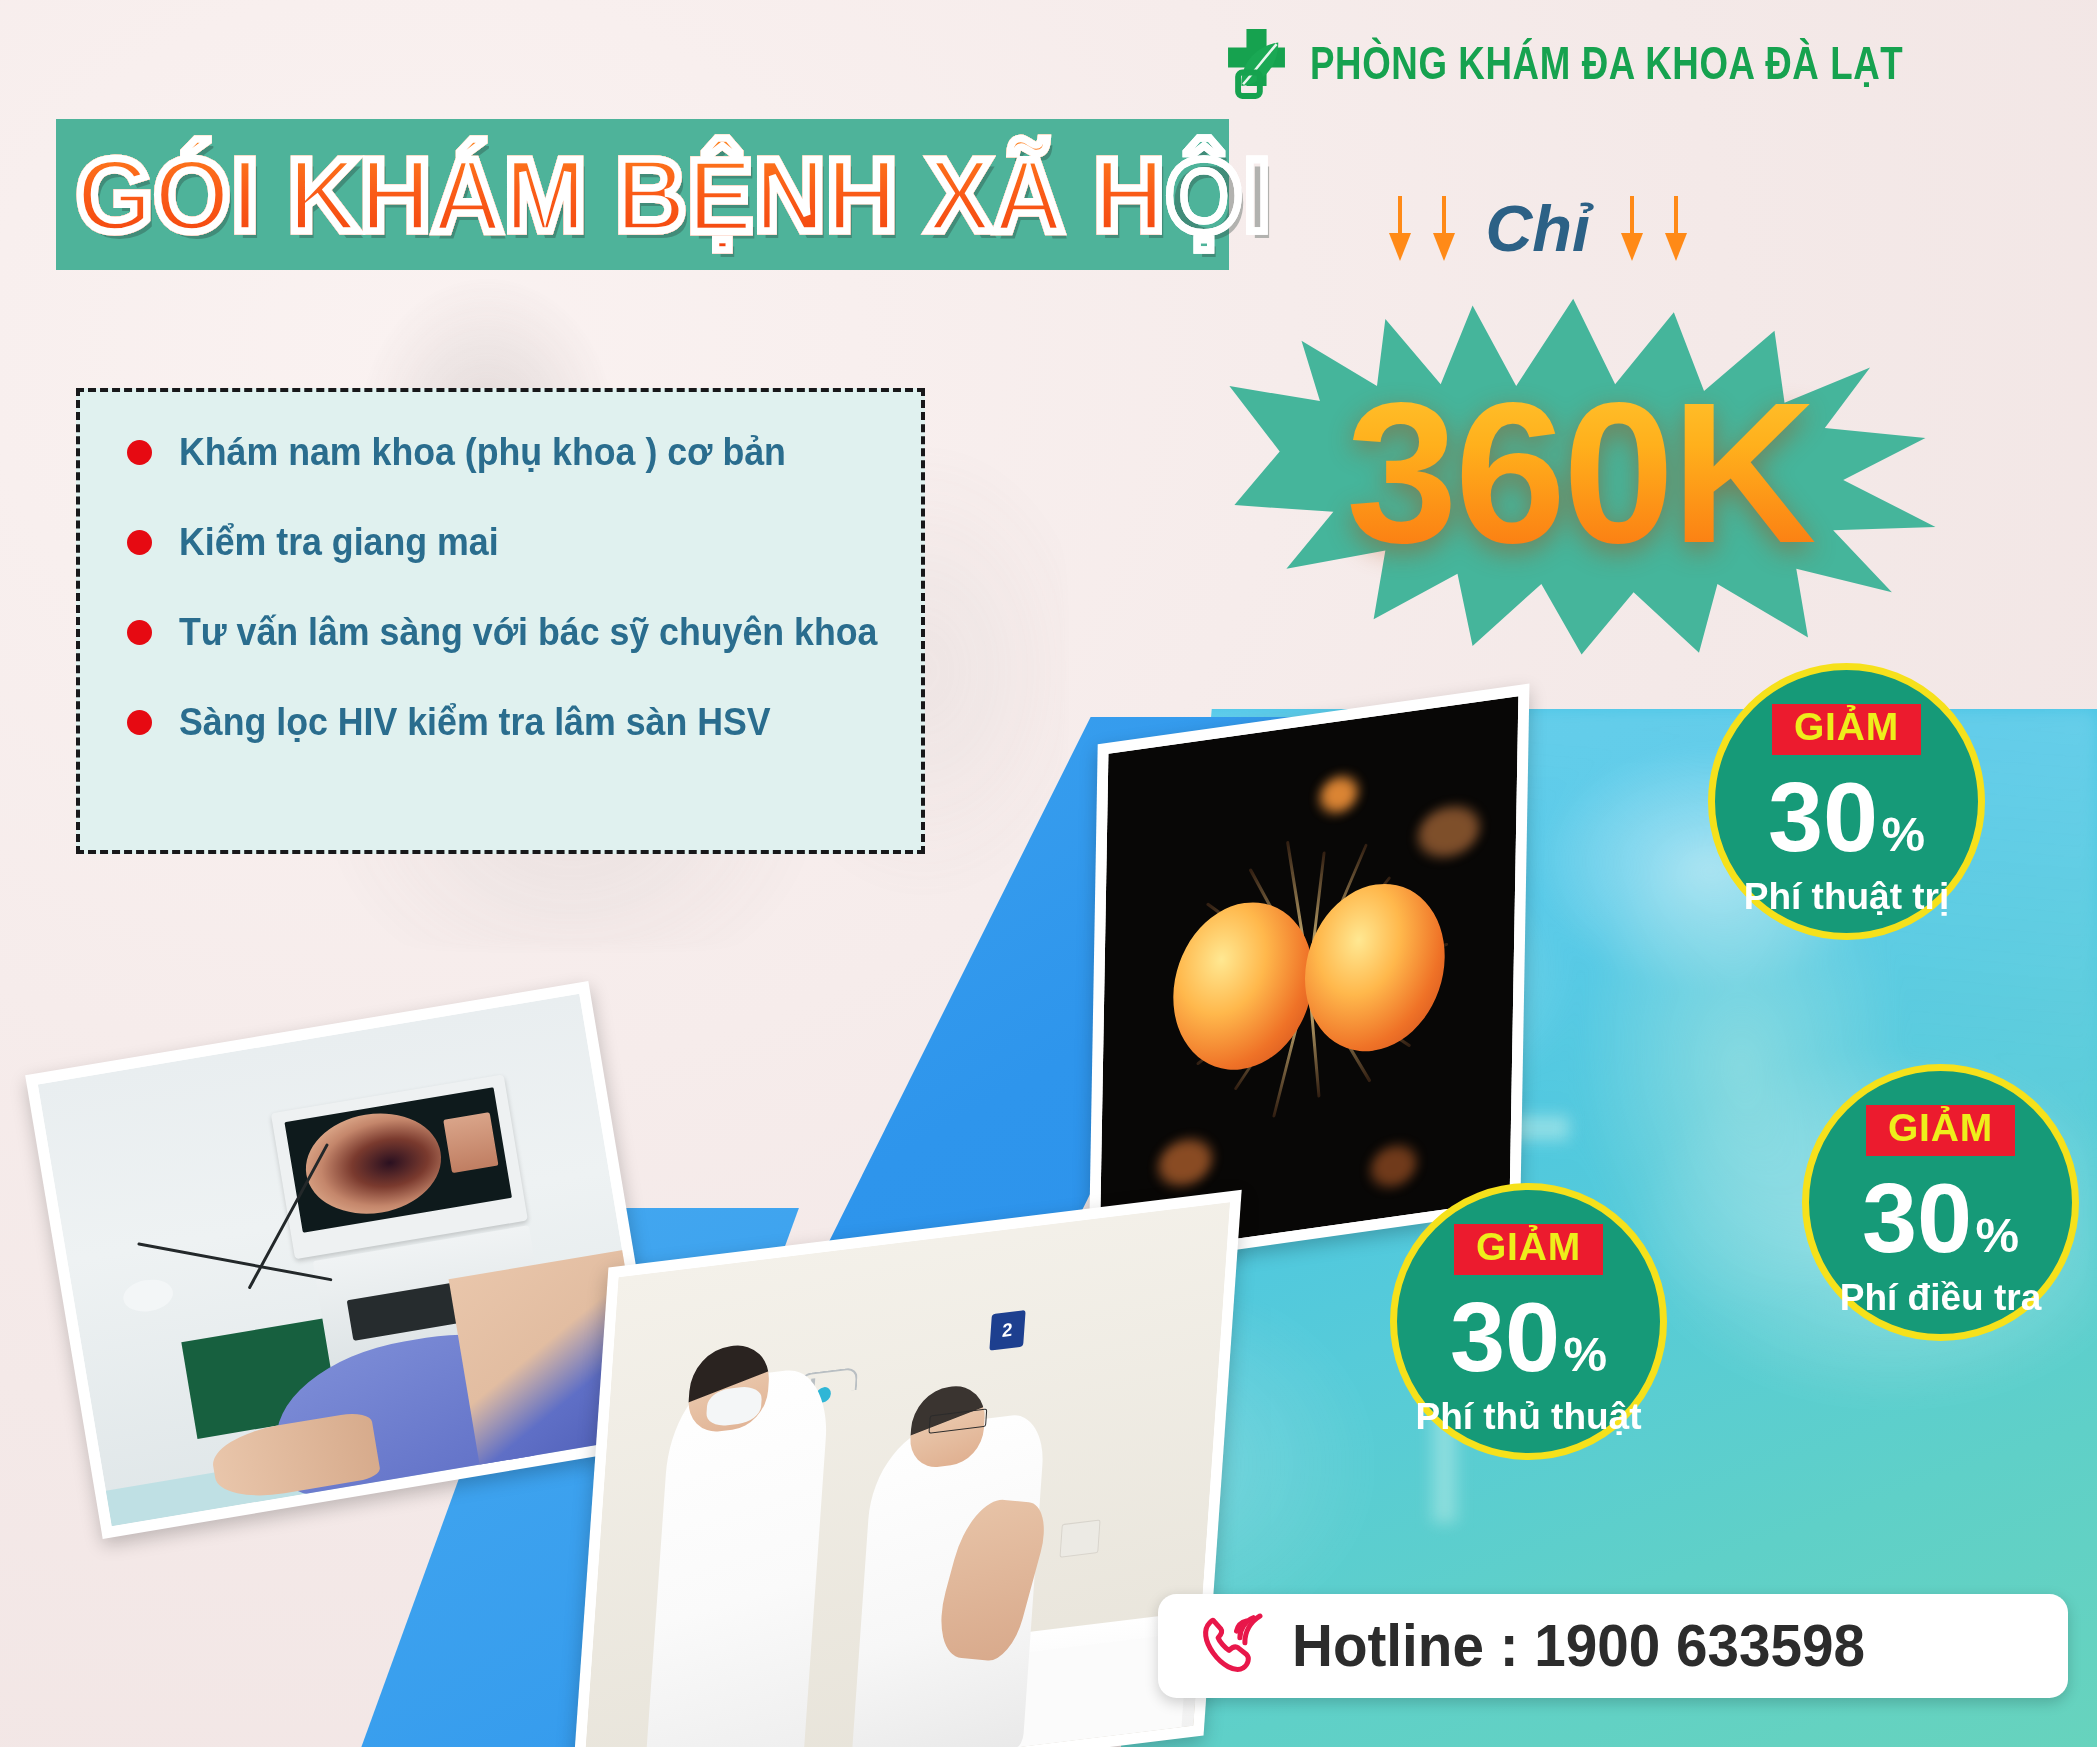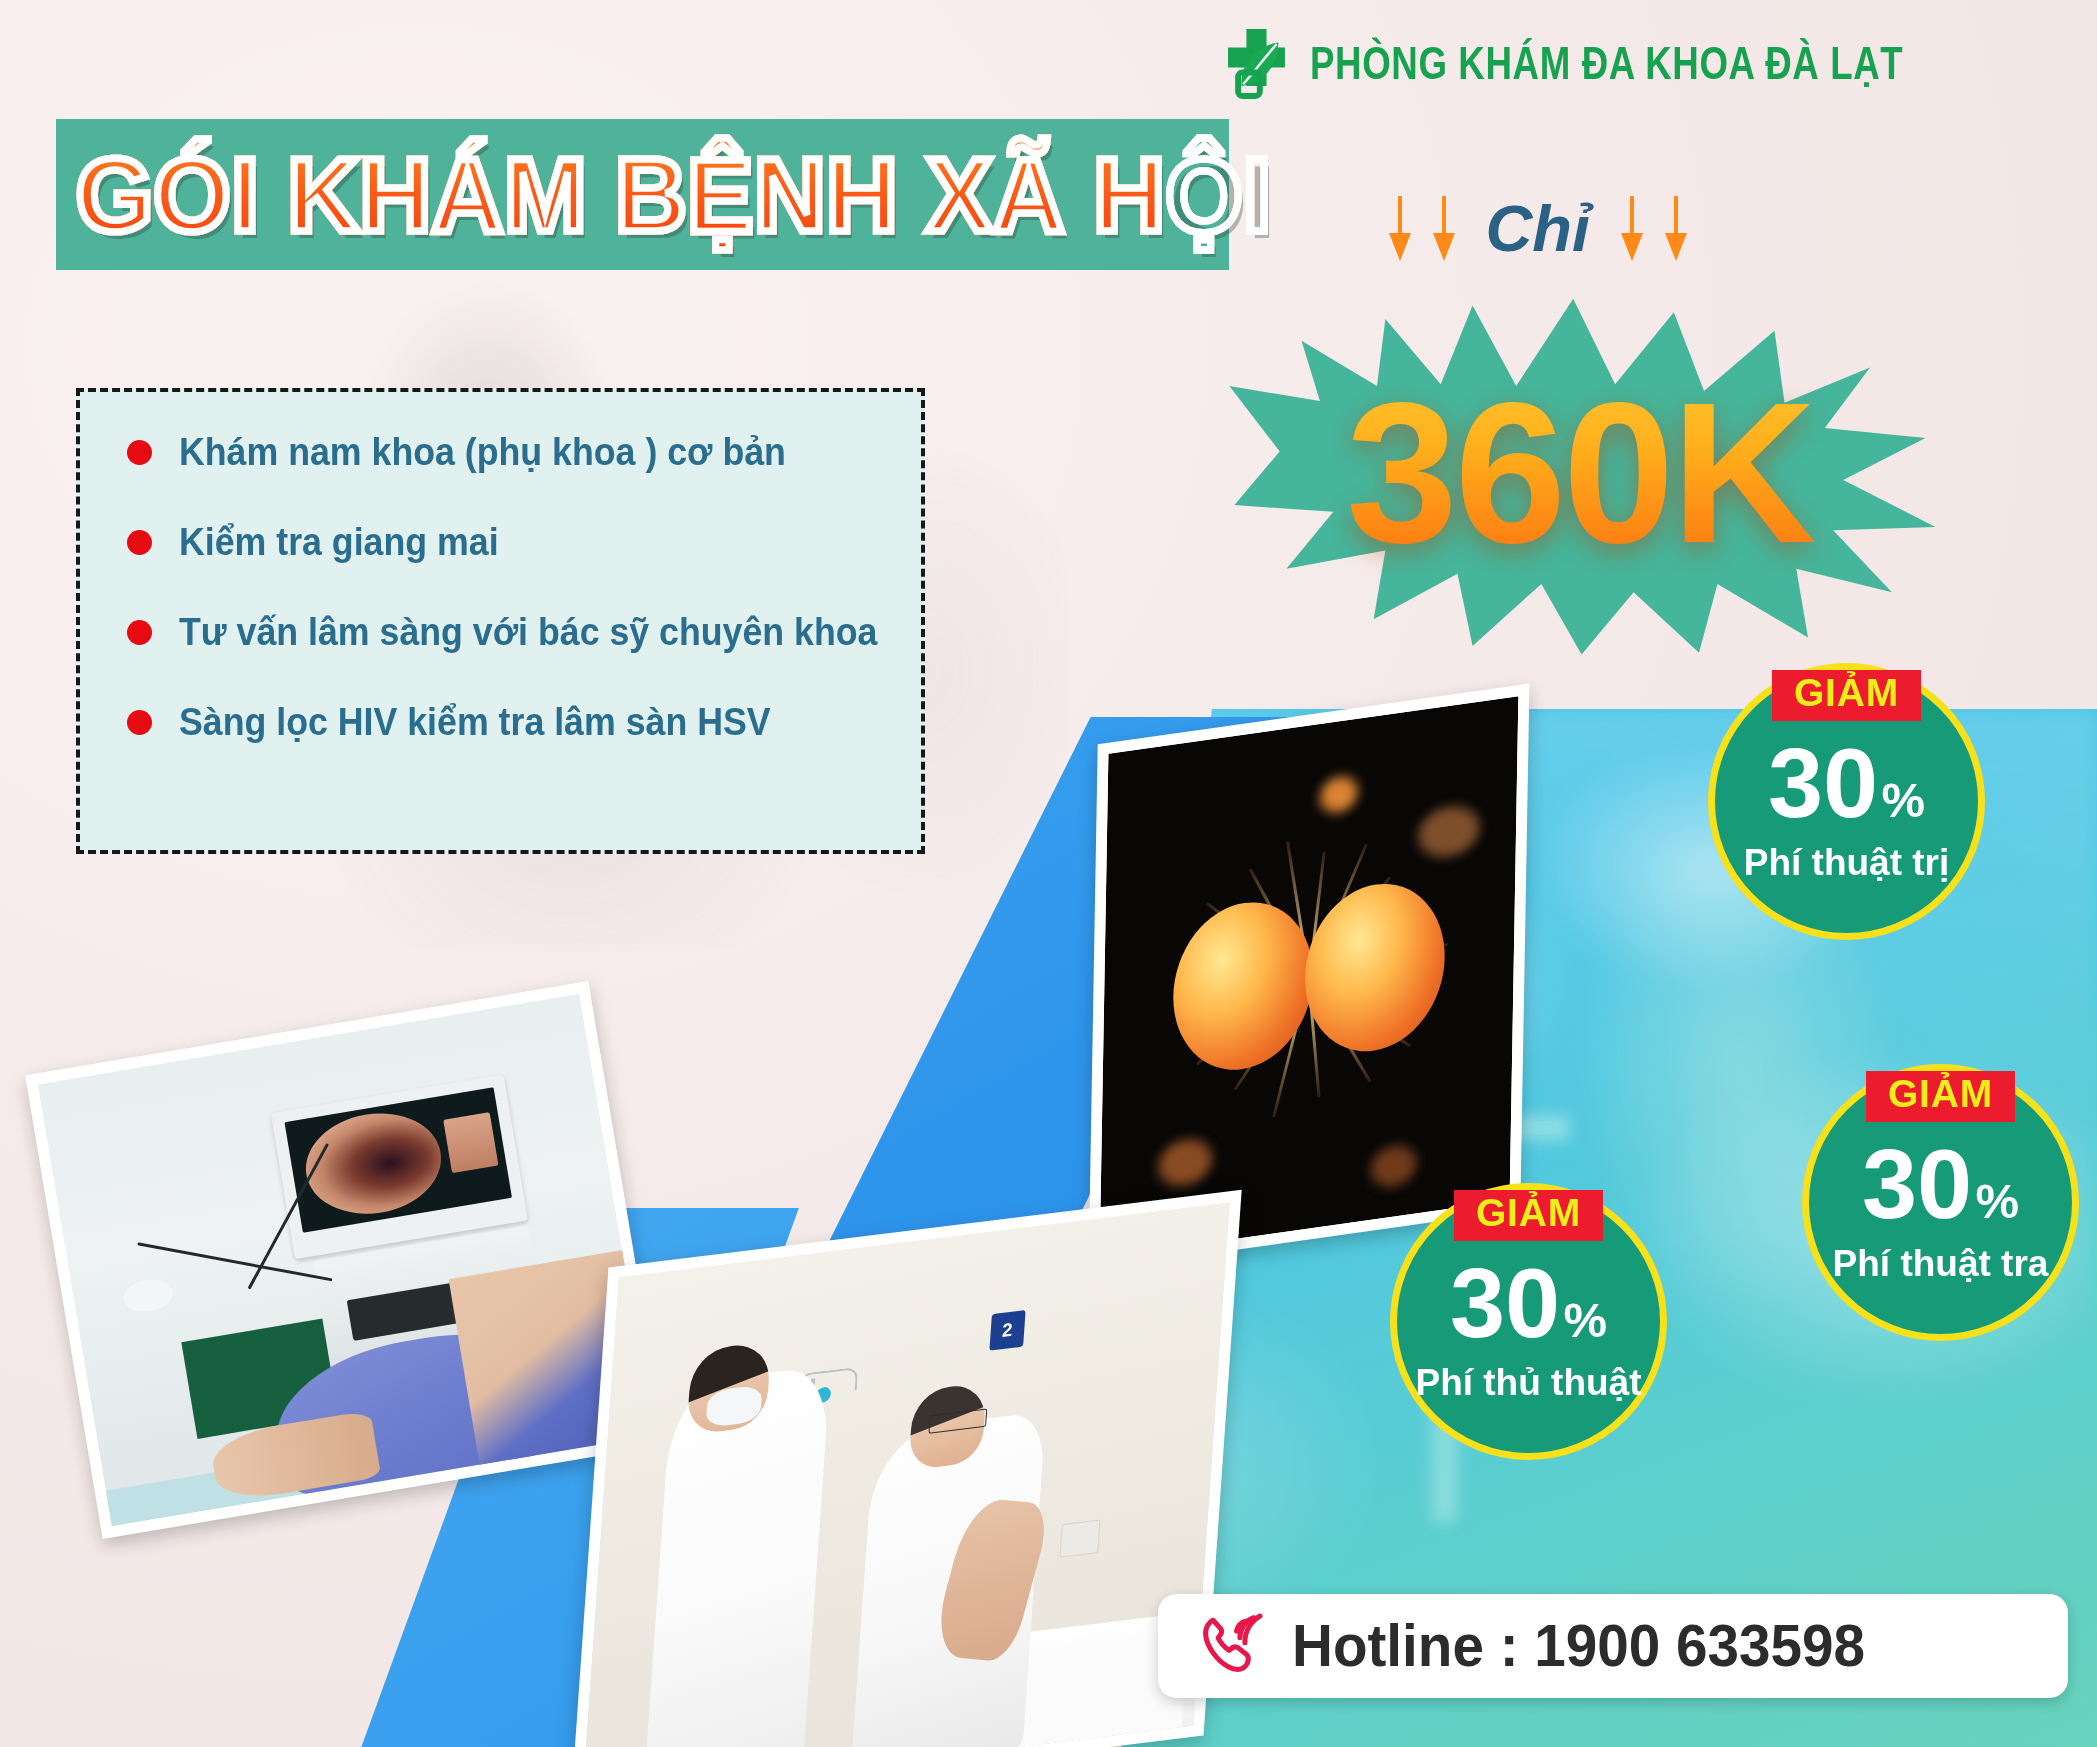--- a/index.html
+++ b/index.html
@@ -185,21 +185,21 @@
       background:linear-gradient(180deg,#ffffff,#f1f1f1);border-radius:23.5px 6.7px 0 0;}
   .p3 .sheet{position:absolute;left:58%;top:82%;width:40%;height:18%;background:#fbfbfb;border-radius:34px 5px 0 0;}
   .p3 .socket{position:absolute;left:76%;top:58%;width:6%;height:6%;background:#eceae4;border:1.7px solid #d8d4cc;border-radius:2.5px;}
 
   
   .badge{position:absolute;border-radius:50%;
       background:#169a78;border:7.6px solid #f6e11b;
       display:flex;flex-direction:column;align-items:center;justify-content:flex-start;
       box-sizing:border-box;}
   .badge .giam{background:#ec1b2e;color:#eeee1b;font-size:39px;font-weight:700;
-      padding:3.4px 22px 6.7px;line-height:1.05;letter-spacing:0.8px;margin-top:0;}
+      padding:3.4px 22px 6.7px;line-height:1.05;letter-spacing:0.8px;margin-top:34px;}
   .badge .pct{display:flex;align-items:baseline;color:#fff;margin-top:11.7px;}
   .badge .pct .n{font-size:99px;font-weight:700;line-height:1;}
   .badge .pct .s{font-size:49px;font-weight:700;line-height:1;margin-left:3.4px;}
   .badge .cap{color:#fff;font-size:37px;font-weight:700;margin-top:10px;white-space:nowrap;}
 
   .badge1{left:1708px;top:663px;width:277px;height:277px;}
   .badge2{left:1802px;top:1064px;width:277px;height:277px;}
   .badge3{left:1390px;top:1183px;width:277px;height:277px;}
 
   
@@ -370,21 +370,21 @@
     </div>
     <div class="cap">Phí thuật trị</div>
   </div>
 
   <div class="badge badge2">
     <div class="giam">GIẢM</div>
     <div class="pct">
       <span class="n">30</span>
       <span class="s">%</span>
     </div>
-    <div class="cap">Phí thuật tra</div>
+    <div class="cap">Phí điều tra</div>
   </div>
 
   <div class="badge badge3">
     <div class="giam">GIẢM</div>
     <div class="pct">
       <span class="n">30</span>
       <span class="s">%</span>
     </div>
     <div class="cap">Phí thủ thuật</div>
   </div>

